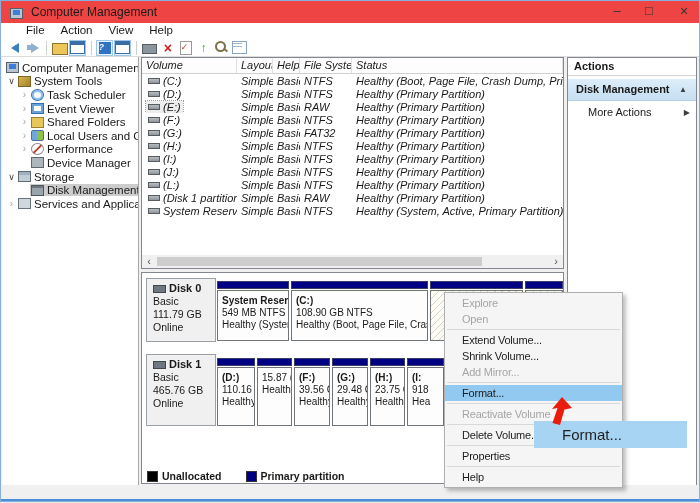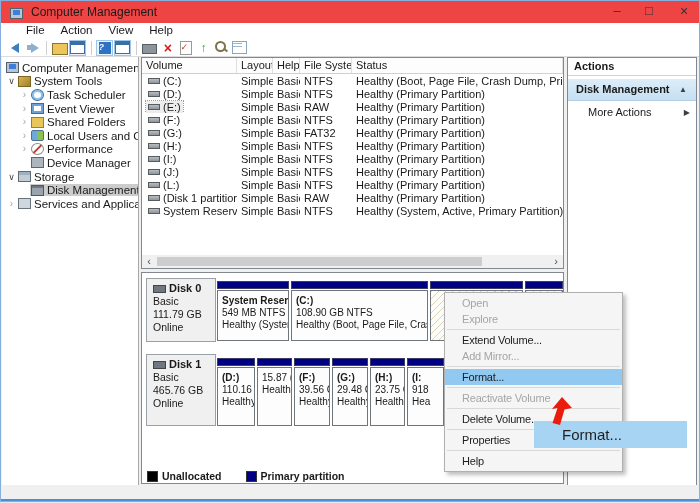--- a/index.html
+++ b/index.html
@@ -65,21 +65,21 @@
   .perf-icon::after{content:"";position:absolute;left:0px;top:4px;width:11px;height:2px;background:#c23a2a;transform:rotate(-45deg);}
   .devmgr-icon{background:#aeb6bd;border:1px solid #5f666c;}
   .storage-icon{background:#c3cdd6;border:1px solid #5f6a74;box-shadow:inset 0 3px 0 #9fb0bf;}
   .diskmgmt-icon{background:#9aa4ad;border:1px solid #4e585f;box-shadow:inset 0 2px 0 #6f7880;}
   .services-icon{background:#cfd6dd;border:1px solid #6a747c;}
   
   .pane-top{position:absolute;left:140px;top:56px;width:423px;height:212px;background:#ffffff;border:1px solid #828790;box-sizing:border-box;overflow:hidden;}
   .vt-header{display:flex;height:15px;align-items:center;border-bottom:1px solid #d0d0d0;background:#fdfdfd;font-size:11px;color:#1a1a1a;}
   .vt-header .cell{border-right:1px solid #e0e0e0;height:15px;line-height:15px;box-sizing:border-box;padding-left:4px;overflow:hidden;white-space:nowrap;}
   .vt-row{display:flex;height:13px;align-items:center;font-size:11px;color:#1a1a1a;white-space:nowrap;}
-  .cell{box-sizing:border-box;padding-left:4px;overflow:hidden;white-space:nowrap;}
+  .cell{box-sizing:border-box;padding-left:4px;overflow:hidden;white-space:nowrap;font-style:italic;}
   .c0{width:95px;flex:0 0 95px;} .c1{width:36px;flex:0 0 36px;} .c2{width:27px;flex:0 0 27px;}
   .c3{width:52px;flex:0 0 52px;} .c4{flex:1;}
   .name-box{display:inline-flex;align-items:center;padding:0 2px;}
   .name-box.focused{background:#ededed;outline:1px dotted #9c9c9c;}
   .vol-icon{width:12px;height:6px;background:linear-gradient(#b8bdc2,#8f959a);border:1px solid #565b60;margin-right:3px;flex:0 0 12px;box-sizing:border-box;}
   .hscroll{position:absolute;left:0;bottom:0;width:100%;height:13px;background:#f0f0f0;display:flex;align-items:center;}
   .hs-arrow{width:14px;text-align:center;font-size:11px;color:#505050;line-height:13px;}
   .hs-thumb{height:9px;width:325px;background:#cdcdcd;margin-left:1px;}
   .hs-spacer{flex:1;}
   
@@ -555,27 +555,28 @@
       <span class="arr">▲</span>
     </div>
     <div class="ap-more">
       <span>More Actions</span>
       <span class="arr">▶</span>
     </div>
   </div>
 
   <div class="ctx-menu">
 
+      <div class="mi disabled">Explore</div>
+
       <div class="mi disabled">Open</div>
-
-      <div class="mi disabled">Explore</div>
       <div class="msep"></div>
 
       <div class="mi">Extend Volume...</div>
 
+      <div class="mi">Shrink Volume...</div>
 
       <div class="mi disabled">Add Mirror...</div>
       <div class="msep"></div>
 
 
       <div class="mi highlighted">Format...</div>
       <div class="msep"></div>
 
       <div class="mi disabled">Reactivate Volume</div>
       <div class="msep"></div>

